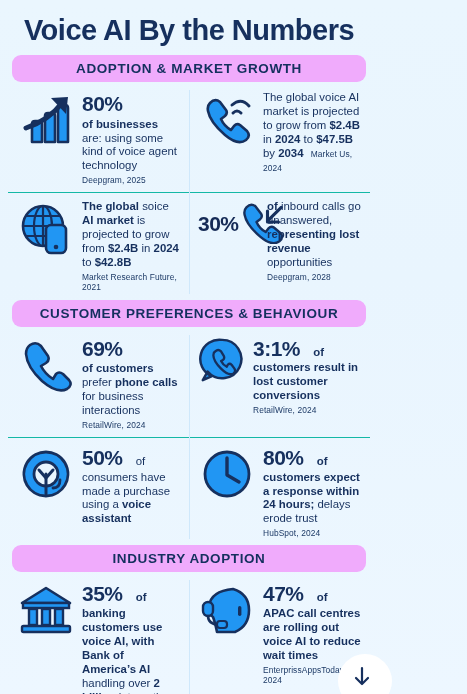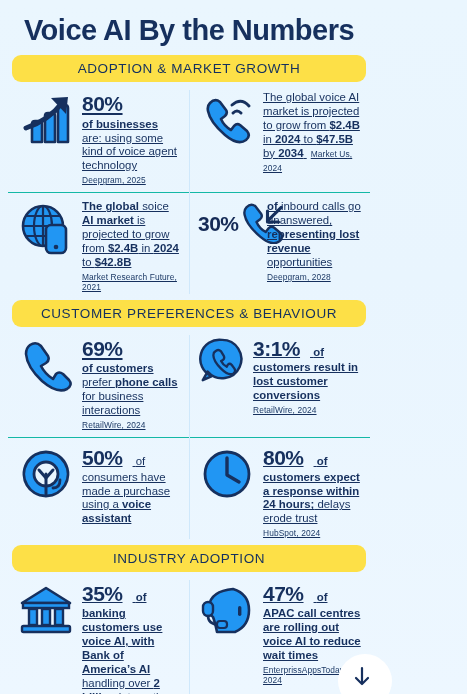--- a/index.html
+++ b/index.html
@@ -15,44 +15,44 @@
 
   
   .title{
     font-size:29px;font-weight:bold;letter-spacing:-0.5px;
     color:#16305e;text-align:center;
     padding:16px 0 10px 0;line-height:1;
   }
 
   
   .band{
-    background:#fde047;border-radius:9px;
+    background:#f0abfc;border-radius:9px;
     text-align:center;
     color:#14305e;
-    font-size:13.5px;font-weight:normal;letter-spacing:0.6px;
+    font-size:13.5px;font-weight:bold;letter-spacing:0.6px;
     padding:6px 0 6px 0;
     margin:0 4px 2px 4px;
   }
 
   
   .grid{display:flex;flex-wrap:wrap;position:relative;}
   .grid::after{
     content:"";position:absolute;left:50%;top:6px;bottom:6px;width:1px;
     background:#cfe8fb;
   }
   .cell{
     width:50%;box-sizing:border-box;
     display:flex;align-items:flex-start;gap:7px;
     padding:7px 9px 7px 9px;
   }
   .cell.rowline{border-top:1px solid #14b8a6;}
 
   .ico{flex:0 0 auto;width:58px;height:58px;display:flex;align-items:center;justify-content:center;}
   .ico.sm{width:48px;height:48px;}
-  .txt{flex:1 1 auto;min-width:0;font-size:11.4px;line-height:1.22;color:#16305e;text-decoration:underline;}
+  .txt{flex:1 1 auto;min-width:0;font-size:11.4px;line-height:1.22;color:#16305e;}
   .big{font-size:21px;font-weight:bold;letter-spacing:-0.5px;}
   .big.inline{margin-right:10px;}
   b{font-weight:bold;}
   .src{font-size:8.4px;color:#1d3a66;margin-top:2px;font-weight:normal;letter-spacing:0.1px;}
   .src.inline{display:inline;margin-left:4px;}
 
   
   .stack .big{display:block;margin-bottom:1px;}
 
   

